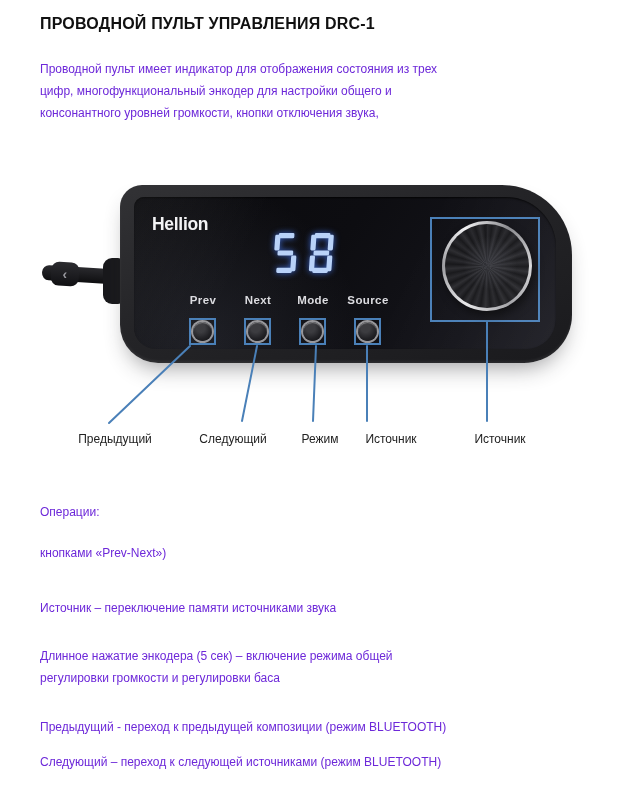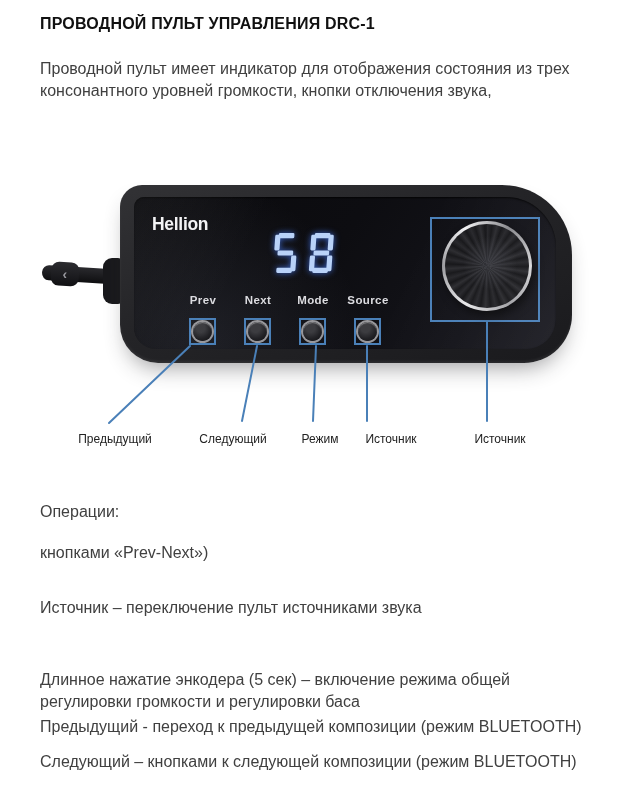--- a/index.html
+++ b/index.html
@@ -3,21 +3,21 @@
 <meta charset="utf-8">
 <style>
   :root { --accent: #4a80b8; }
   * { margin:0; padding:0; box-sizing:border-box; }
   html,body { background:#ffffff; }
   .page {
     position:relative; width:625px; height:792px; background:#ffffff;
     font-family:"Liberation Sans", sans-serif; color:#1c1c1c; overflow:hidden;
   }
   .abs { position:absolute; }
-  .txt { font-size:16px; line-height:22px; white-space:nowrap; color:#404040; }
+  .txt { font-size:12px; line-height:22px; white-space:nowrap; color:#6d28d9; }
   .title { left:40px; top:15px; font-size:16px; font-weight:bold; letter-spacing:.2px; color:#111; white-space:nowrap; }
   .intro { left:40px; top:58px; }
 
   
   .cable-tip {
     left:42px; top:267px; width:70px; height:15px; border-radius:7px;
     background:linear-gradient(#2a2a2e,#0e0e10); transform:rotate(3.5deg);
   }
   .cable-conn {
     left:51px; top:262px; width:28px; height:24px; border-radius:8px;
@@ -78,20 +78,21 @@
 </style>
 </head>
 <body>
 
 <div class="page">
 
   <div class="abs title">ПРОВОДНОЙ ПУЛЬТ УПРАВЛЕНИЯ DRC-1</div>
 
   <div class="abs intro txt">
     <div>Проводной пульт имеет индикатор для отображения состояния из трех</div>
+    <div>цифр, многофункциональный энкодер для настройки общего и</div>
     <div>консонантного уровней громкости, кнопки отключения звука,</div>
   </div>
 
   <div class="abs cable-tip"></div>
   <div class="abs cable-conn">
     <span class="chev">‹</span>
   </div>
   <div class="abs nub"></div>
 
   <div class="abs device-body">
@@ -162,30 +163,30 @@
   <div class="abs co-label" style="left:391px">Источник</div>
   <div class="abs co-label" style="left:500px">Источник</div>
 
   <div class="abs ops-block txt" style="top:501px">Операции:</div>
 
   <div class="abs ops-block txt" style="top:542px">
     <div>кнопками «Prev-Next»)</div>
   </div>
 
   <div class="abs ops-block txt" style="top:597px">
-    <div>Источник – переключение пульт источниками звука</div>
+    <div>Источник – переключение памяти источниками звука</div>
   </div>
 
 
-  <div class="abs ops-block txt" style="top:669px">
+  <div class="abs ops-block txt" style="top:645px">
     <div>Длинное нажатие энкодера (5 сек) – включение режима общей</div>
     <div>регулировки громкости и регулировки баса</div>
   </div>
 
   <div class="abs ops-block txt" style="top:716px">
     <div>Предыдущий - переход к предыдущей композиции (режим BLUETOOTH)</div>
   </div>
 
   <div class="abs ops-block txt" style="top:751px">
-    <div>Следующий – кнопками к следующей композиции (режим BLUETOOTH)</div>
+    <div>Следующий – переход к следующей источниками (режим BLUETOOTH)</div>
   </div>
 
 </div>
 
 </body></html>

